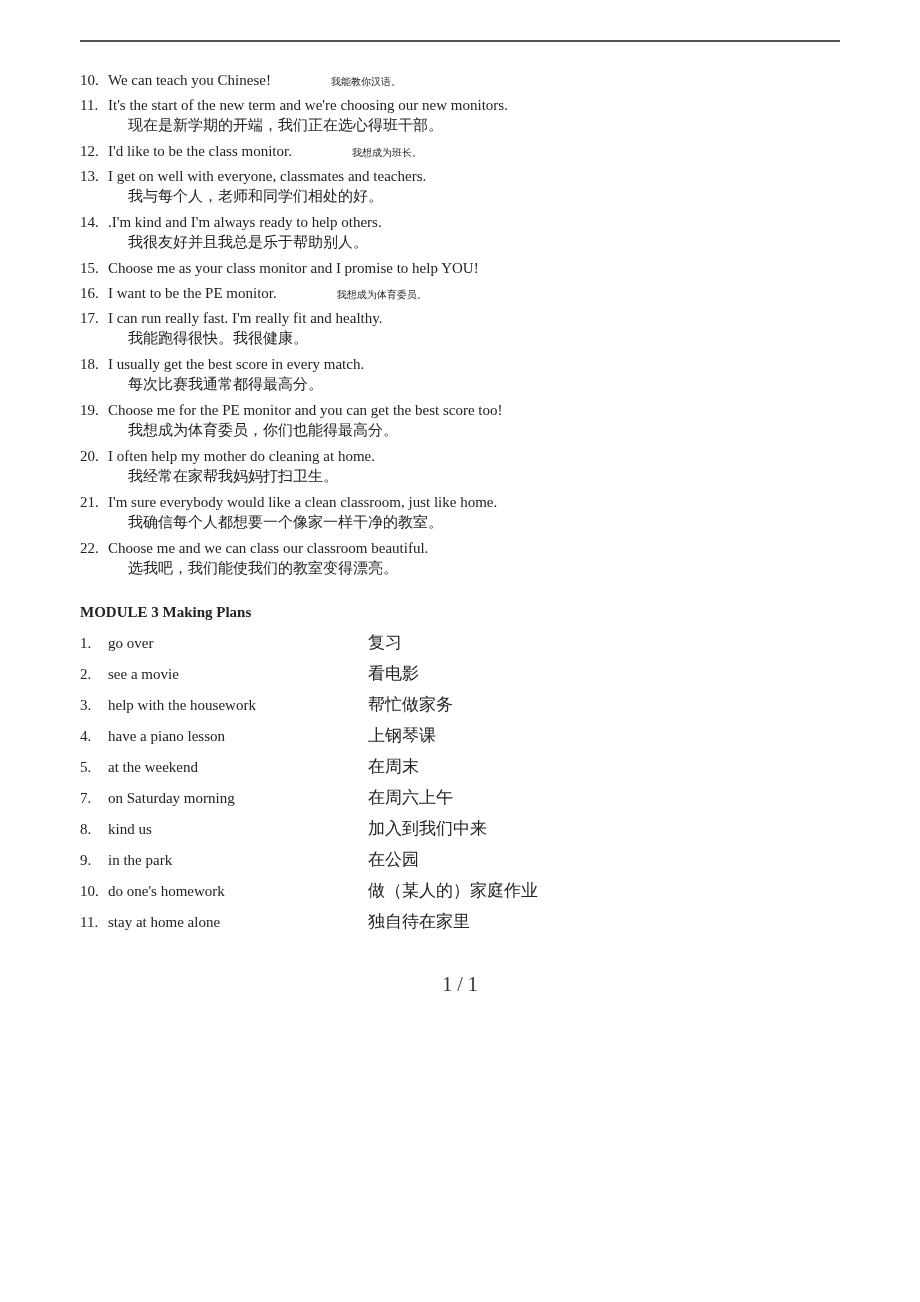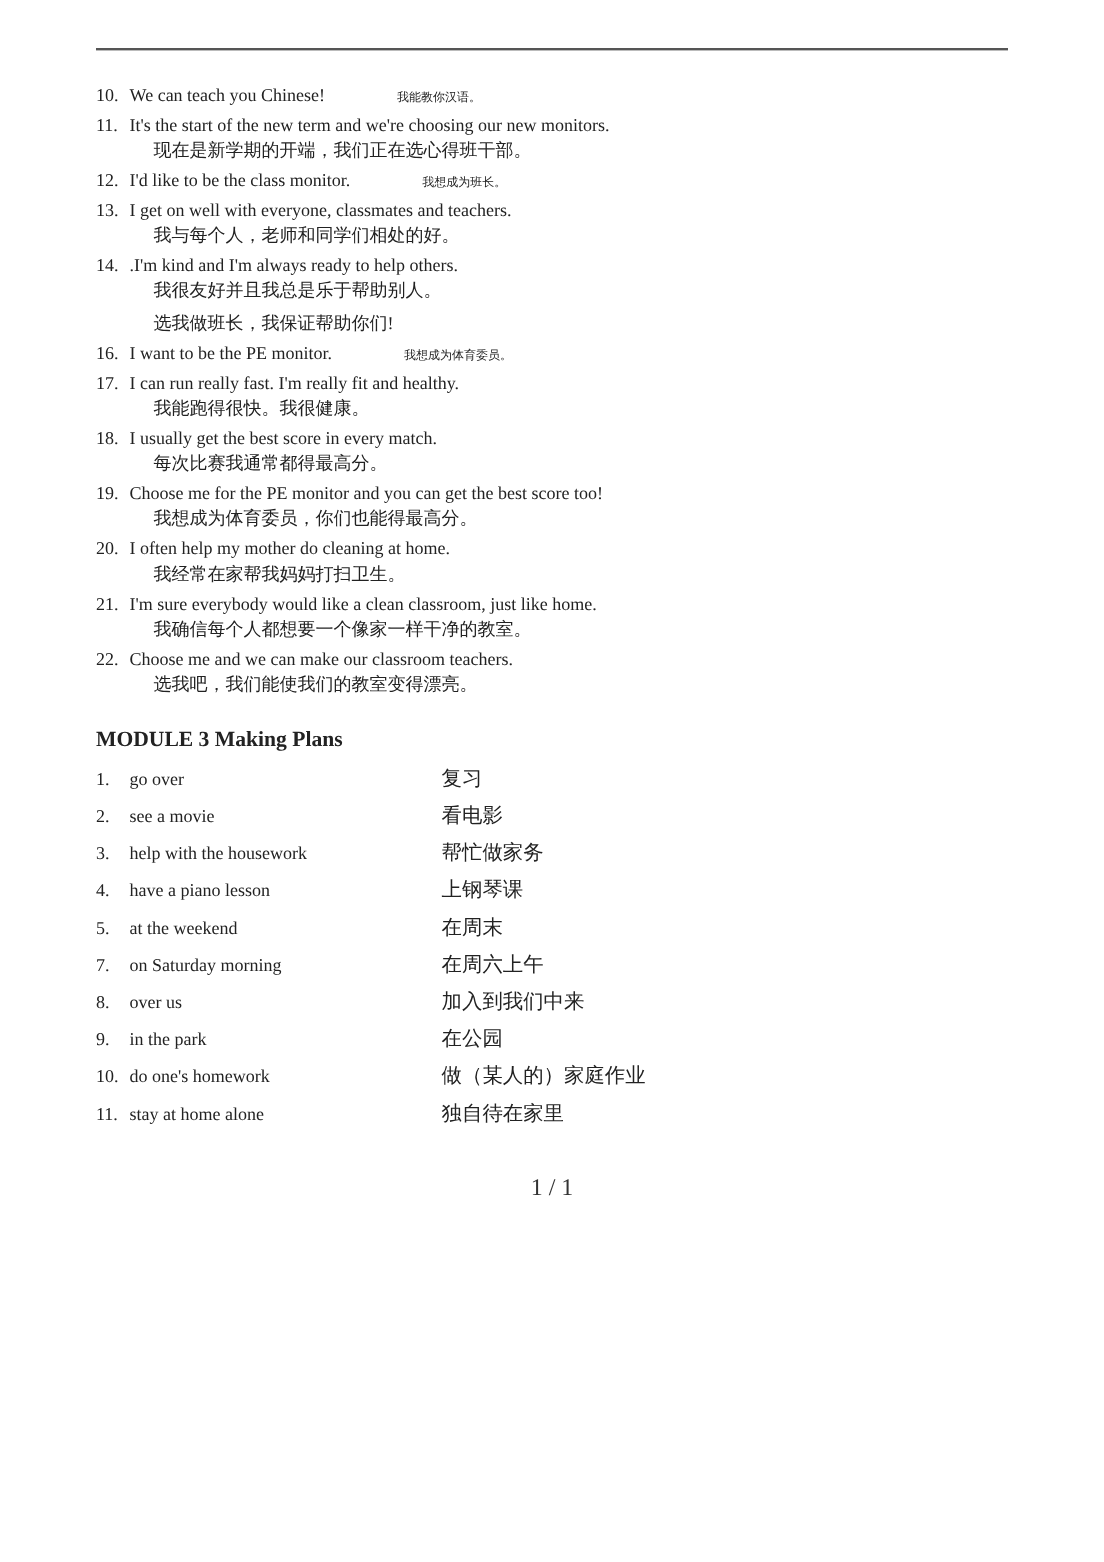--- a/index.html
+++ b/index.html
@@ -53,21 +53,21 @@
 
     .item-cn-indent {
       margin-left: 48px;
       font-size: 15px;
       margin-top: 2px;
       margin-bottom: 4px;
     }
 
     .module-title {
       font-weight: bold;
-      font-size: 18px;
+      font-size: 15px;
       margin-top: 26px;
       margin-bottom: 10px;
     }
 
     .vocab-item {
       display: flex;
       align-items: baseline;
       margin-bottom: 8px;
     }
 
@@ -136,21 +136,24 @@
 
     <div class="item">
       <div class="item-line">
         <span class="item-number">14.</span>
         <span class="item-en">.I'm kind and I'm always ready to help others.</span>
       </div>
       <div class="item-cn-indent">我很友好并且我总是乐于帮助别人。</div>
     </div>
 
     <div class="item">
-      <div class="item-cn-indent">选我做班长，我保证帮助你们!</div>
+      <div class="item-line">
+        <span class="item-number">15.</span>
+        <span class="item-en">Choose me as your class monitor and I promise to help YOU!</span>
+      </div>
     </div>
 
     <div class="item">
       <div class="item-line">
         <span class="item-number">16.</span>
         <span class="item-en">I want to be the PE monitor.</span>
         <span class="item-cn">我想成为体育委员。</span>
       </div>
     </div>
 
@@ -190,21 +193,21 @@
       <div class="item-line">
         <span class="item-number">21.</span>
         <span class="item-en">I'm sure everybody would like a clean classroom, just like home.</span>
       </div>
       <div class="item-cn-indent">我确信每个人都想要一个像家一样干净的教室。</div>
     </div>
 
     <div class="item">
       <div class="item-line">
         <span class="item-number">22.</span>
-        <span class="item-en">Choose me and we can make our classroom teachers.</span>
+        <span class="item-en">Choose me and we can class our classroom beautiful.</span>
       </div>
       <div class="item-cn-indent">选我吧，我们能使我们的教室变得漂亮。</div>
     </div>
   </div>
 
   <div class="module-title">MODULE 3    Making Plans</div>
 
   <div>
 
     <div class="vocab-item">
@@ -238,21 +241,21 @@
     </div>
 
     <div class="vocab-item">
       <span class="vocab-num">7.</span>
       <span class="vocab-en">on Saturday morning</span>
       <span class="vocab-cn">在周六上午</span>
     </div>
 
     <div class="vocab-item">
       <span class="vocab-num">8.</span>
-      <span class="vocab-en">over us</span>
+      <span class="vocab-en">kind us</span>
       <span class="vocab-cn">加入到我们中来</span>
     </div>
 
     <div class="vocab-item">
       <span class="vocab-num">9.</span>
       <span class="vocab-en">in the park</span>
       <span class="vocab-cn">在公园</span>
     </div>
 
     <div class="vocab-item">

